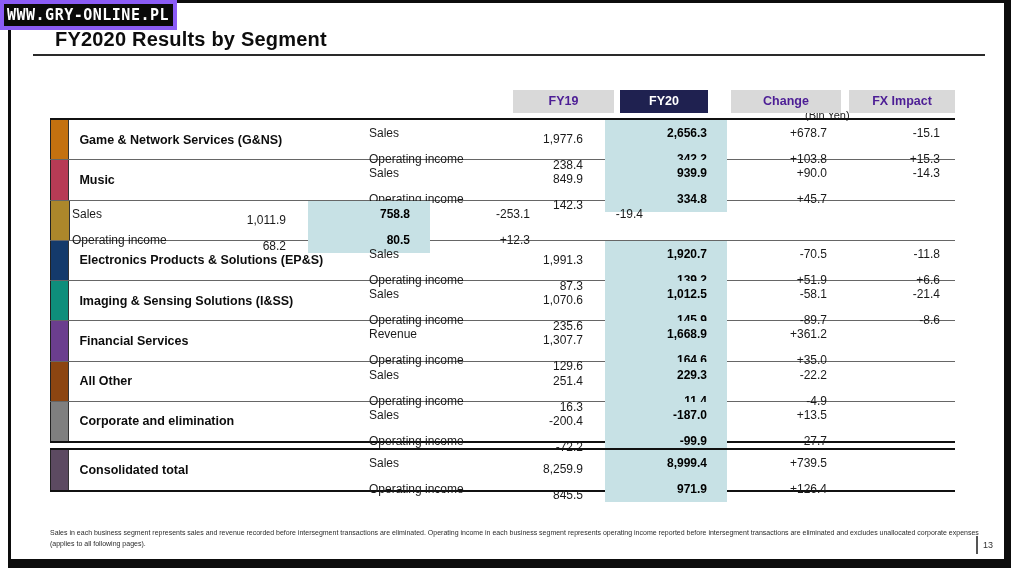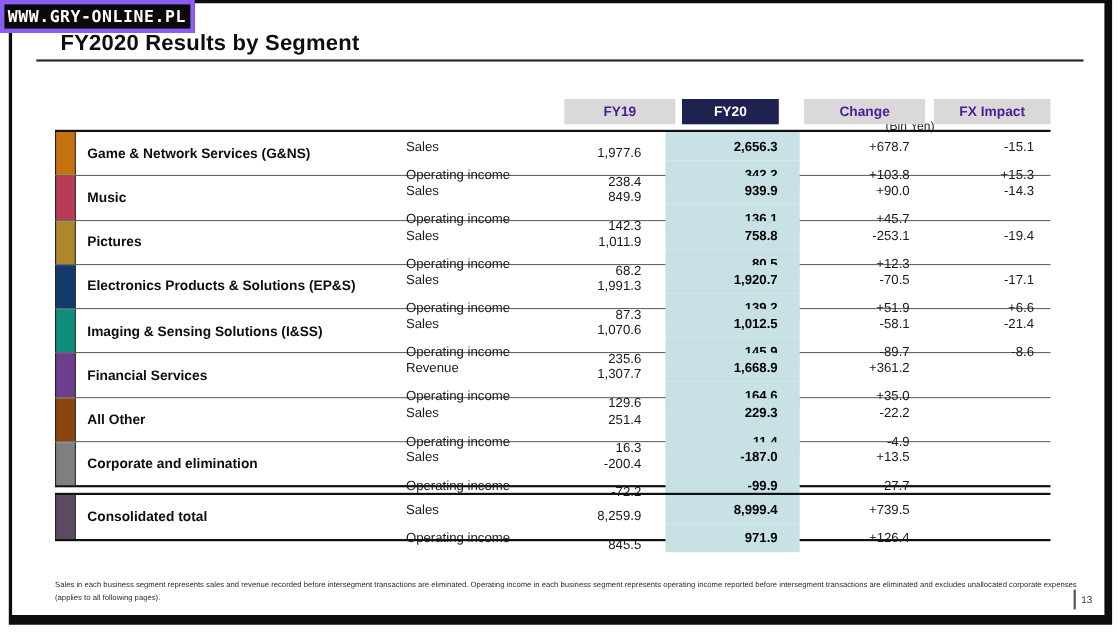--- a/index.html
+++ b/index.html
@@ -120,31 +120,30 @@
             <div class="cell num fy20">939.9</div>
             <div class="cell gapB"></div>
             <div class="cell num change">+90.0</div>
             <div class="cell gapC"></div>
             <div class="cell num fx">-14.3</div>
           </div>
           <div class="row">
             <div class="cell metric">Operating income</div>
             <div class="cell num fy19">142.3</div>
             <div class="cell gapA"></div>
-            <div class="cell num fy20">136.1</div>
+            <div class="cell num fy20">334.8</div>
             <div class="cell gapB"></div>
             <div class="cell num change">+45.7</div>
             <div class="cell gapC"></div>
             <div class="cell num fx"></div>
           </div>
         </div>
       </div>
       <div class="block">
         <div class="chip" style="background: rgb(172, 135, 43);"></div>
-        <div class="segname">Pictures</div>
         <div class="rows">
           <div class="row">
             <div class="cell metric">Sales</div>
             <div class="cell num fy19">1,011.9</div>
             <div class="cell gapA"></div>
             <div class="cell num fy20">758.8</div>
             <div class="cell gapB"></div>
             <div class="cell num change">-253.1</div>
             <div class="cell gapC"></div>
             <div class="cell num fx">-19.4</div>
@@ -166,21 +165,21 @@
         <div class="segname">Electronics Products &amp; Solutions (EP&amp;S)</div>
         <div class="rows">
           <div class="row">
             <div class="cell metric">Sales</div>
             <div class="cell num fy19">1,991.3</div>
             <div class="cell gapA"></div>
             <div class="cell num fy20">1,920.7</div>
             <div class="cell gapB"></div>
             <div class="cell num change">-70.5</div>
             <div class="cell gapC"></div>
-            <div class="cell num fx">-17.1</div>
+            <div class="cell num fx">-11.8</div>
           </div>
           <div class="row">
             <div class="cell metric">Operating income</div>
             <div class="cell num fy19">87.3</div>
             <div class="cell gapA"></div>
             <div class="cell num fy20">139.2</div>
             <div class="cell gapB"></div>
             <div class="cell num change">+51.9</div>
             <div class="cell gapC"></div>
             <div class="cell num fx">+6.6</div>

